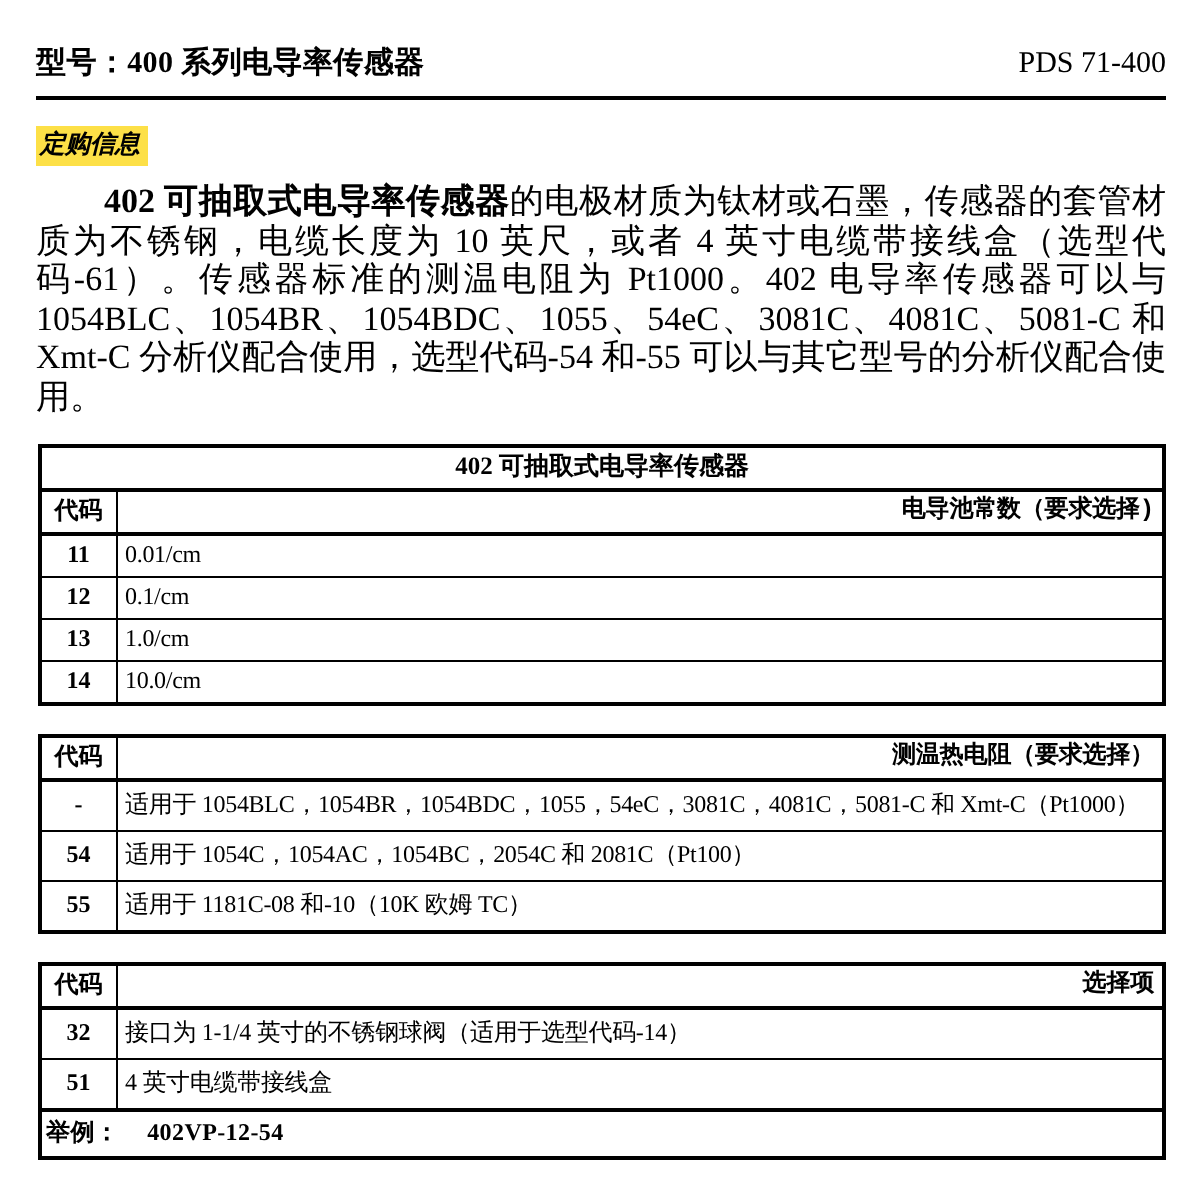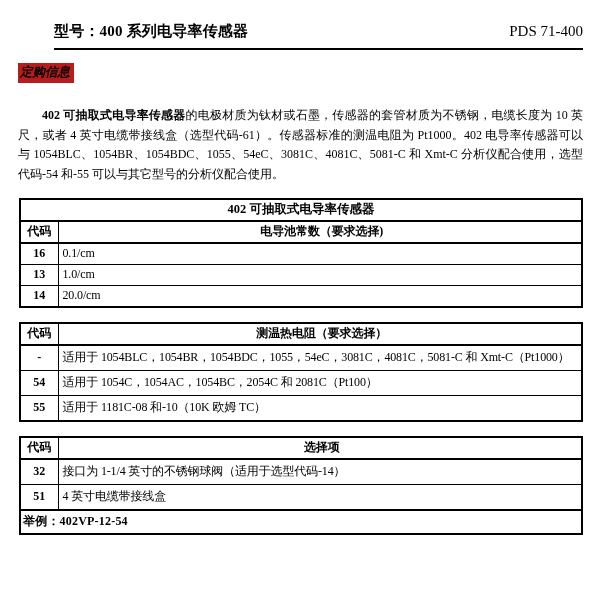--- a/index.html
+++ b/index.html
@@ -9,37 +9,37 @@
     font-family:"Liberation Serif","DejaVu Serif",serif;
     color:#000;
     position:relative;
     overflow:hidden;
   }
   .page { width:600px; height:591px; padding:22px 17px 0 18px; background:#fff; }
 
   
   .doc-header{
     display:flex; justify-content:space-between; align-items:baseline;
-    border-bottom:2px solid #000; padding-bottom:7px;margin-left:36px;
+    border-bottom:2px solid #000; padding-bottom:7px;
   }
   .doc-title{ font-size:15px; font-weight:bold; letter-spacing:0.2px; }
   .doc-code{ font-size:15px; font-weight:normal; }
 
   
   .section-label{
     display:inline-block; margin-top:13px;
-    background:#b91c1c; color:#000;
+    background:#fde047; color:#000;
     font-size:12.5px; font-weight:bold; font-style:italic;
     padding:1px 4px 2px 2px;
   }
 
   
   .intro{
-    margin-top:23px;
-    font-size:12px; line-height:19.5px;
+    margin-top:8px;
+    font-size:17px; line-height:19.5px;
     text-align:justify; text-indent:2em;
   }
   .intro .lead{ font-weight:bold; }
 
   
   table.spec{
     width:564px; margin-left:1px; margin-top:14px;
     border-collapse:collapse; table-layout:fixed;
     font-size:12px; line-height:15px;
   }
@@ -48,29 +48,29 @@
     border:1px solid #000; overflow:hidden; white-space:nowrap;
     padding:2px 4px 3px 4px; vertical-align:middle;
   }
   table.spec{ border:2px solid #000; }
   tr.tbl-title th{
     text-align:center; font-weight:bold; font-size:12.5px;
     border-bottom:2px solid #000; padding:2px 0 3px 0;
   }
   tr.head-row th{ border-bottom:2px solid #000; font-weight:bold; }
   tr.head-row th.code-h{ text-align:center; }
-  tr.head-row th.desc-h{ text-align:center; padding-left:8px; letter-spacing:-0.1px; }
+  tr.head-row th.desc-h{ text-align:right; padding-left:8px; letter-spacing:-0.1px;font-family:Liberation Mono, monospace; }
   td.code-cell{ text-align:center; font-weight:bold; }
   td.desc-cell{ text-align:left; padding-left:8px; letter-spacing:-0.15px; }
   table.t2 td, table.t3 td{ padding-top:4px; padding-bottom:5px; }
   tr.example-row td{
     border-top:2px solid #000;
     font-weight:bold; padding:3px 4px 4px 2px; letter-spacing:0.2px;
   }
-  tr.example-row .example-value{ }
+  tr.example-row .example-value{ margin-left:14px; }
 </style>
 </head>
 <body>
 
 <div class="page">
 
   <div class="doc-header">
     <span class="doc-title">型号：400 系列电导率传感器</span>
     <span class="doc-code">PDS 71-400</span>
   </div>
@@ -88,30 +88,34 @@
       <tr class="tbl-title">
         <th colspan="2">402 可抽取式电导率传感器</th>
       </tr>
       <tr class="head-row">
         <th class="code-h">代码</th>
         <th class="desc-h">电导池常数（要求选择)</th>
       </tr>
     </thead>
     <tbody>
         <tr>
-          <td class="code-cell">16</td>
+          <td class="code-cell">11</td>
+          <td class="desc-cell">0.01/cm</td>
+        </tr>
+        <tr>
+          <td class="code-cell">12</td>
           <td class="desc-cell">0.1/cm</td>
         </tr>
         <tr>
           <td class="code-cell">13</td>
           <td class="desc-cell">1.0/cm</td>
         </tr>
         <tr>
           <td class="code-cell">14</td>
-          <td class="desc-cell">20.0/cm</td>
+          <td class="desc-cell">10.0/cm</td>
         </tr>
       </tbody>
   </table>
 
   <table class="spec t2">
     <colgroup>
         <col class="c-code">
         <col>
       </colgroup>
     <thead>

